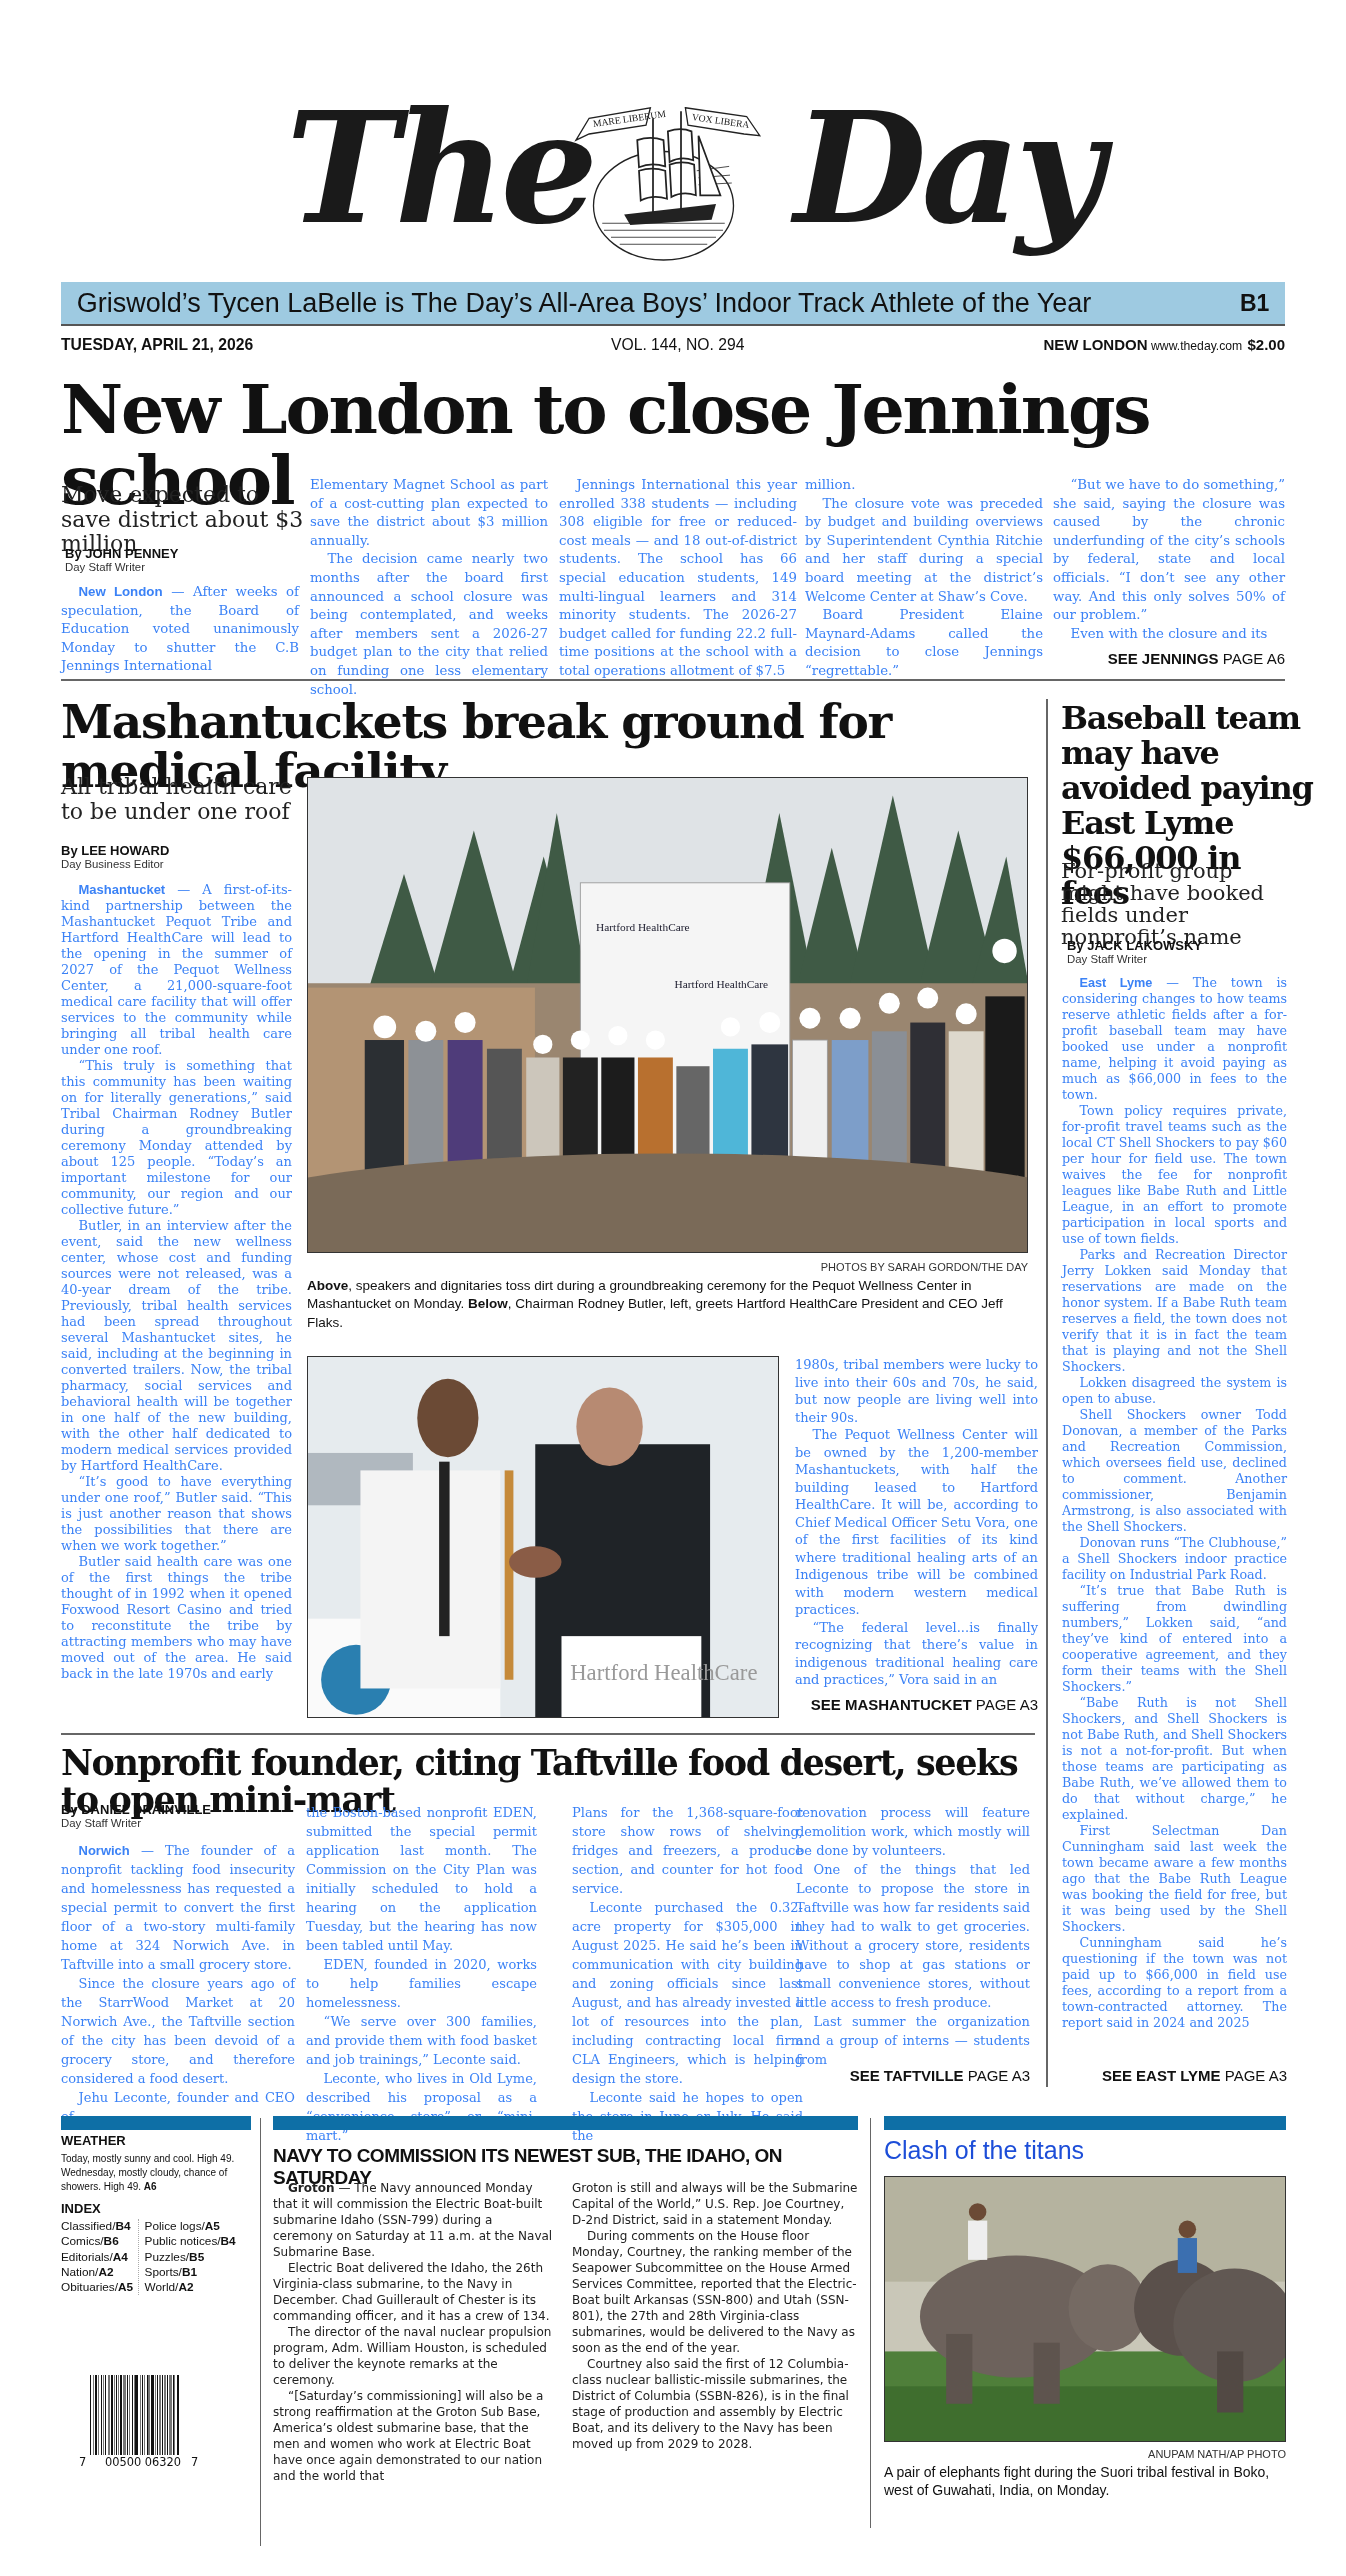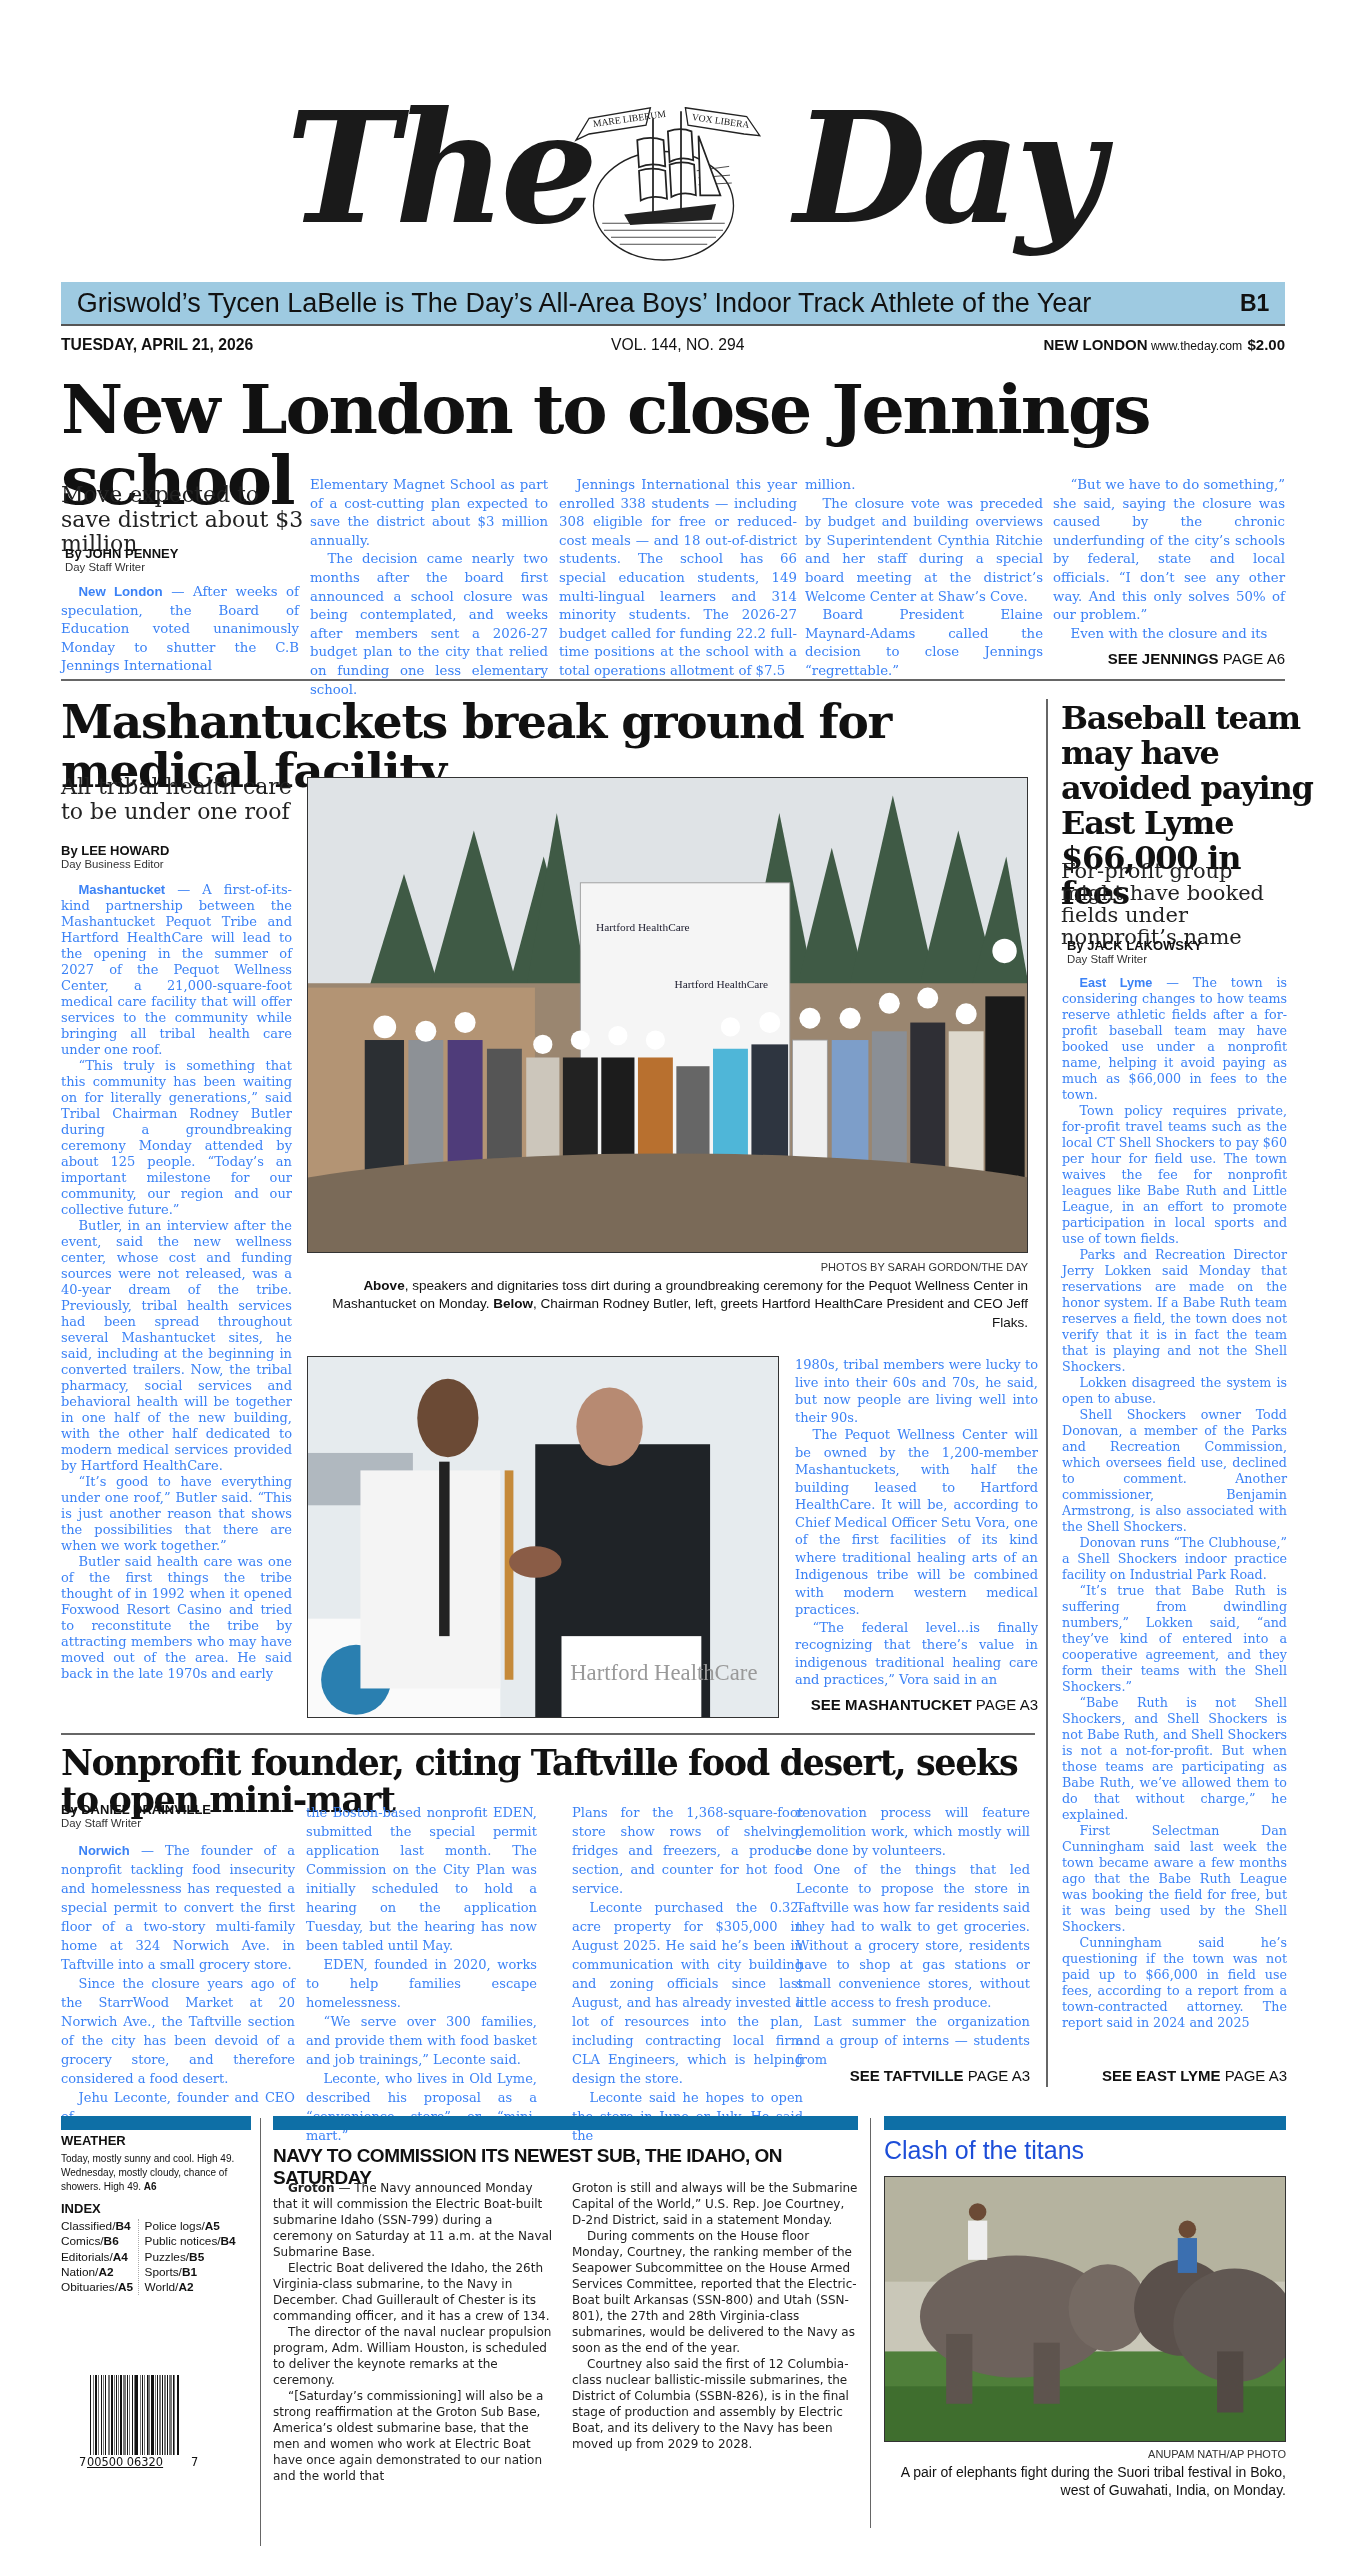--- a/index.html
+++ b/index.html
@@ -41,21 +41,21 @@
   .jump { position: absolute; font-family: "Liberation Sans", sans-serif; font-size: 15px; text-align: right; }
   .jump b { font-weight: bold; }
 
   .rule-h { position: absolute; height: 1.7px; background: #666; }
   .rule-v { position: absolute; width: 1.7px; background: #666; }
 
   .h-sec { position: absolute; font-family: "DejaVu Serif", serif; font-weight: bold; letter-spacing: -1.3px; line-height: 1.05; color: #111; }
 
   .photo { position: absolute; overflow: hidden; border: 0.9px solid #333; }
   .credit { position: absolute; font-family: "Liberation Sans", sans-serif; font-size: 11px; color: #333; text-align: right; }
-  .caption { position: absolute; font-family: "Liberation Sans", sans-serif; font-size: 13.5px; line-height: 18.3px; color: #111; text-align: right; }
+  .caption { position: absolute; font-family: "Liberation Sans", sans-serif; font-size: 13.5px; line-height: 18.3px; color: #111; }
 
   .blue-bar { position: absolute; height: 14px; background: #0e6fa6; }
 
   .weather { position: absolute; left: 61px; top: 2126px; width: 196px; font-family: "Liberation Sans", sans-serif; }
   .weather h3 { font-size: 13px; font-weight: bold; margin-top: 7px; }
   .weather .wtext { font-size: 10px; line-height: 14px; margin-top: 3.5px; }
   .index { display: flex; margin-top: 3.5px; font-size: 11.8px; line-height: 15.3px; }
   .index .ic { flex: 0 0 auto; padding-right: 5.2px; }
   .index .ic + .ic { border-left: 0.9px dotted #aaa; padding-left: 5.2px; }
 
@@ -366,21 +366,21 @@
       <span style="width: 1.7px; margin-right: 1.7px; background: rgb(119, 119, 119);"></span>
       <span style="width: 0.9px; margin-right: 0.9px; background: rgb(17, 17, 17);"></span>
       <span style="width: 1.7px; margin-right: 0.9px; background: rgb(119, 119, 119);"></span>
       <span style="width: 0.9px; margin-right: 1.7px; background: rgb(17, 17, 17);"></span>
       <span style="width: 2.6px; margin-right: 0.9px; background: rgb(119, 119, 119);"></span>
       <span style="width: 0.9px; margin-right: 0.9px; background: rgb(17, 17, 17);"></span>
       <span style="width: 0.9px; margin-right: 1.7px; background: rgb(119, 119, 119);"></span>
       <span style="width: 1.7px; margin-right: 0.9px; background: rgb(17, 17, 17);"></span>
     </div>
   <span class="num" style="left:0;">7</span>
-  <span class="num" style="left:8px;text-decoration:underline;">00500 06320</span>
+  <span class="num" style="left:26px;">00500 06320</span>
   <span class="num" style="left:112px;">7</span>
 </div>
 
 <div class="rule-v" style="left:260px;top:2118px;height:428px;width:0.9px;"></div>
 
 <h3 class="navy-h">NAVY TO COMMISSION ITS NEWEST SUB, THE IDAHO, ON SATURDAY</h3>
 <div class="navy-col" style="left:273px;top:2180px;width:281px;">
   <p><b>Groton</b> <span>— The Navy announced Monday that it will commission the Electric Boat-built submarine Idaho (SSN-799) during a ceremony on Saturday at 11 a.m. at the Naval Submarine Base.</span></p>
   <p>Electric Boat delivered the Idaho, the 26th Virginia-class submarine, to the Navy in December. Chad Guillerault of Chester is its commanding officer, and it has a crew of 134.</p>
   <p>The director of the naval nuclear propulsion program, Adm. William Houston, is scheduled to deliver the keynote remarks at the ceremony.</p>

